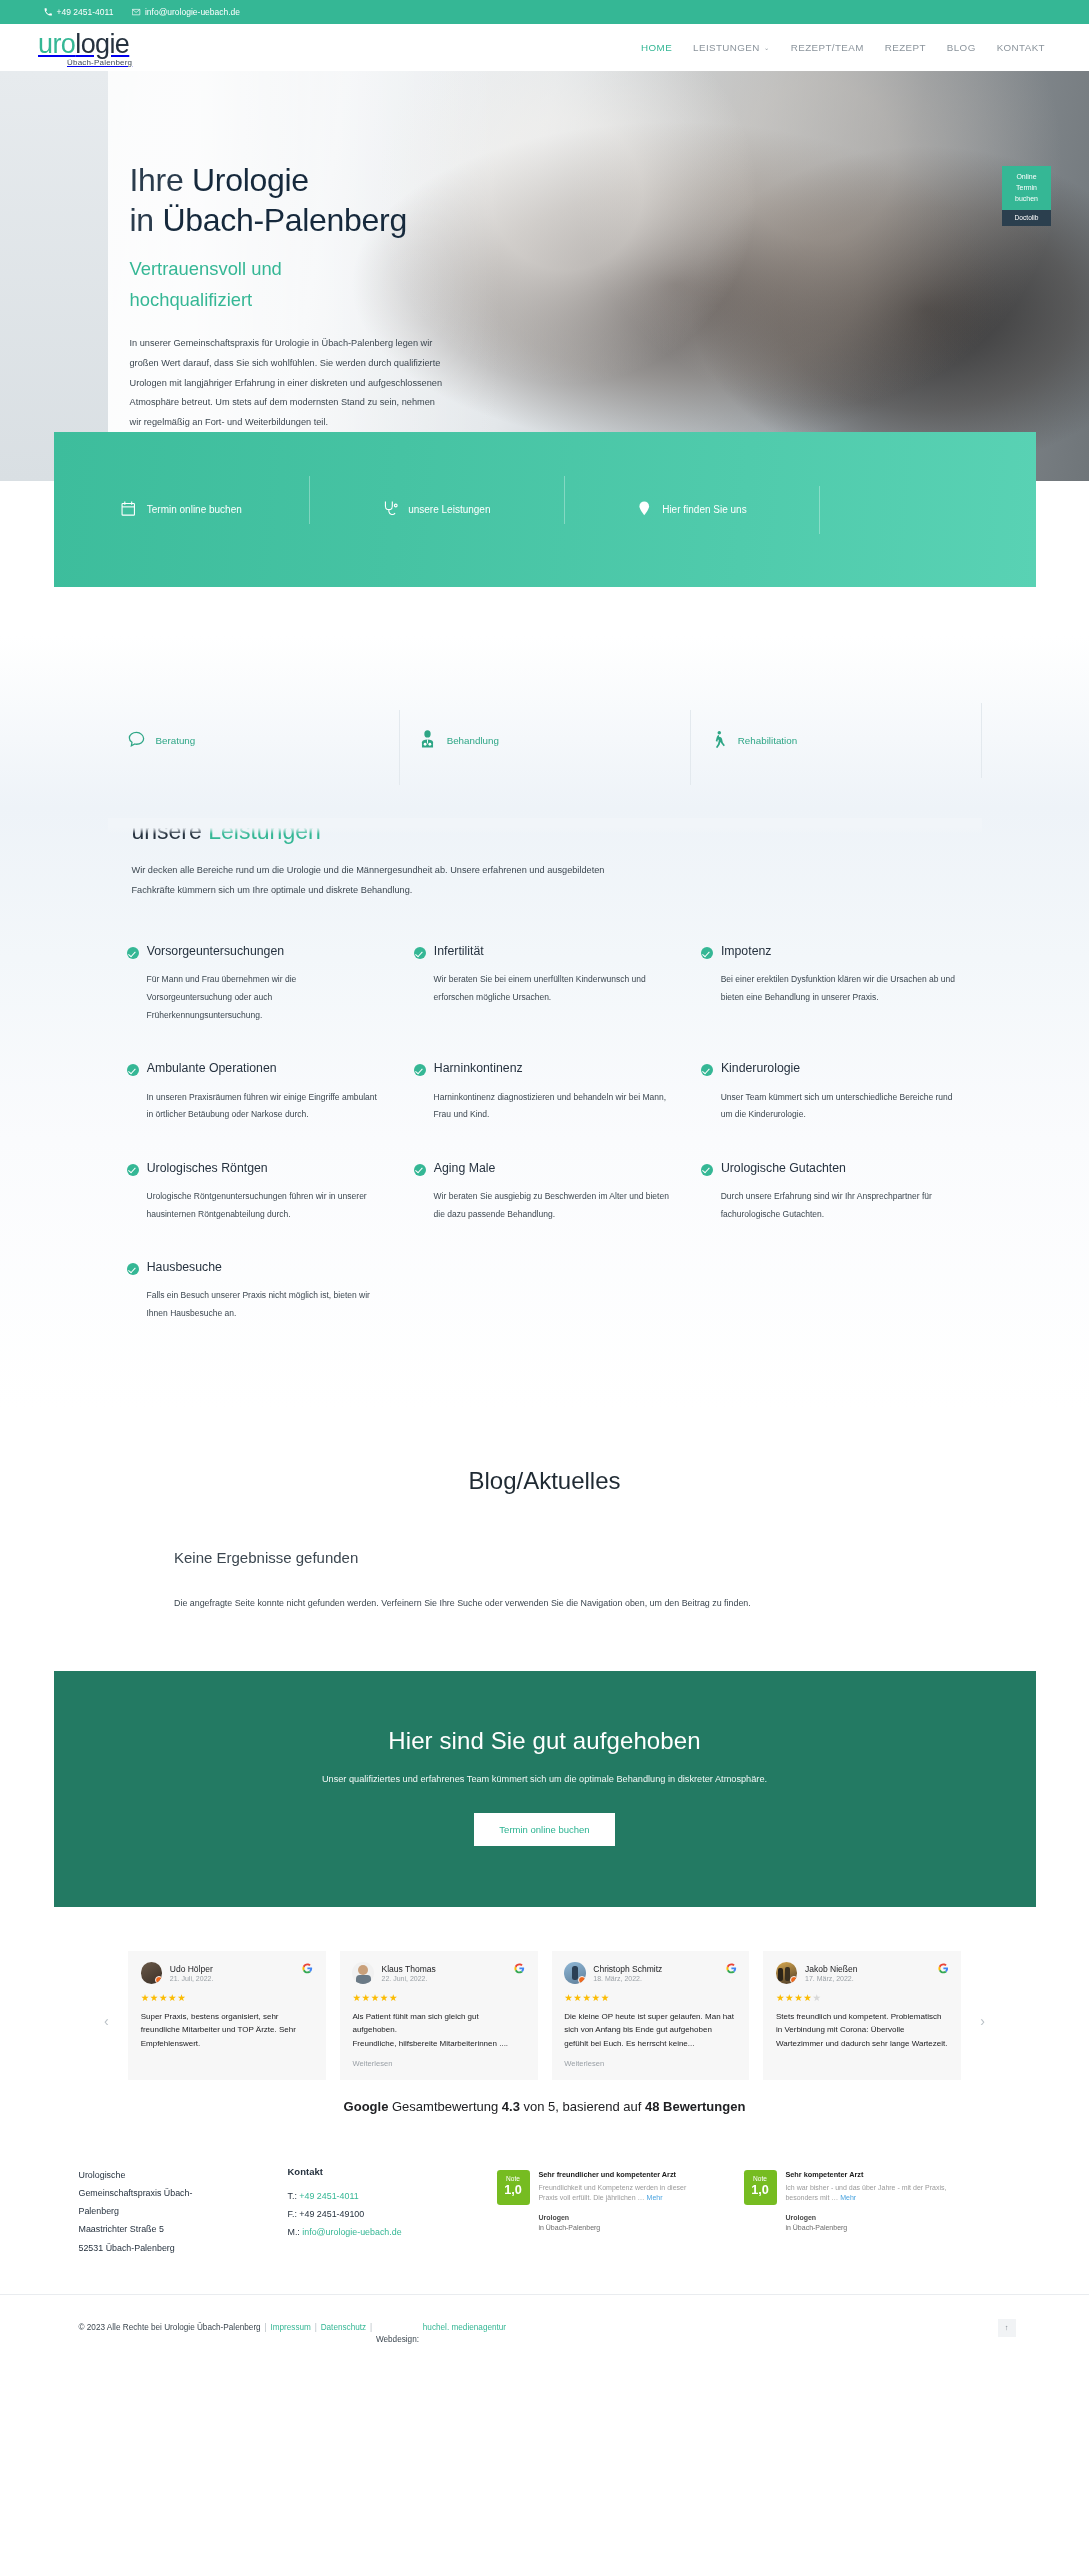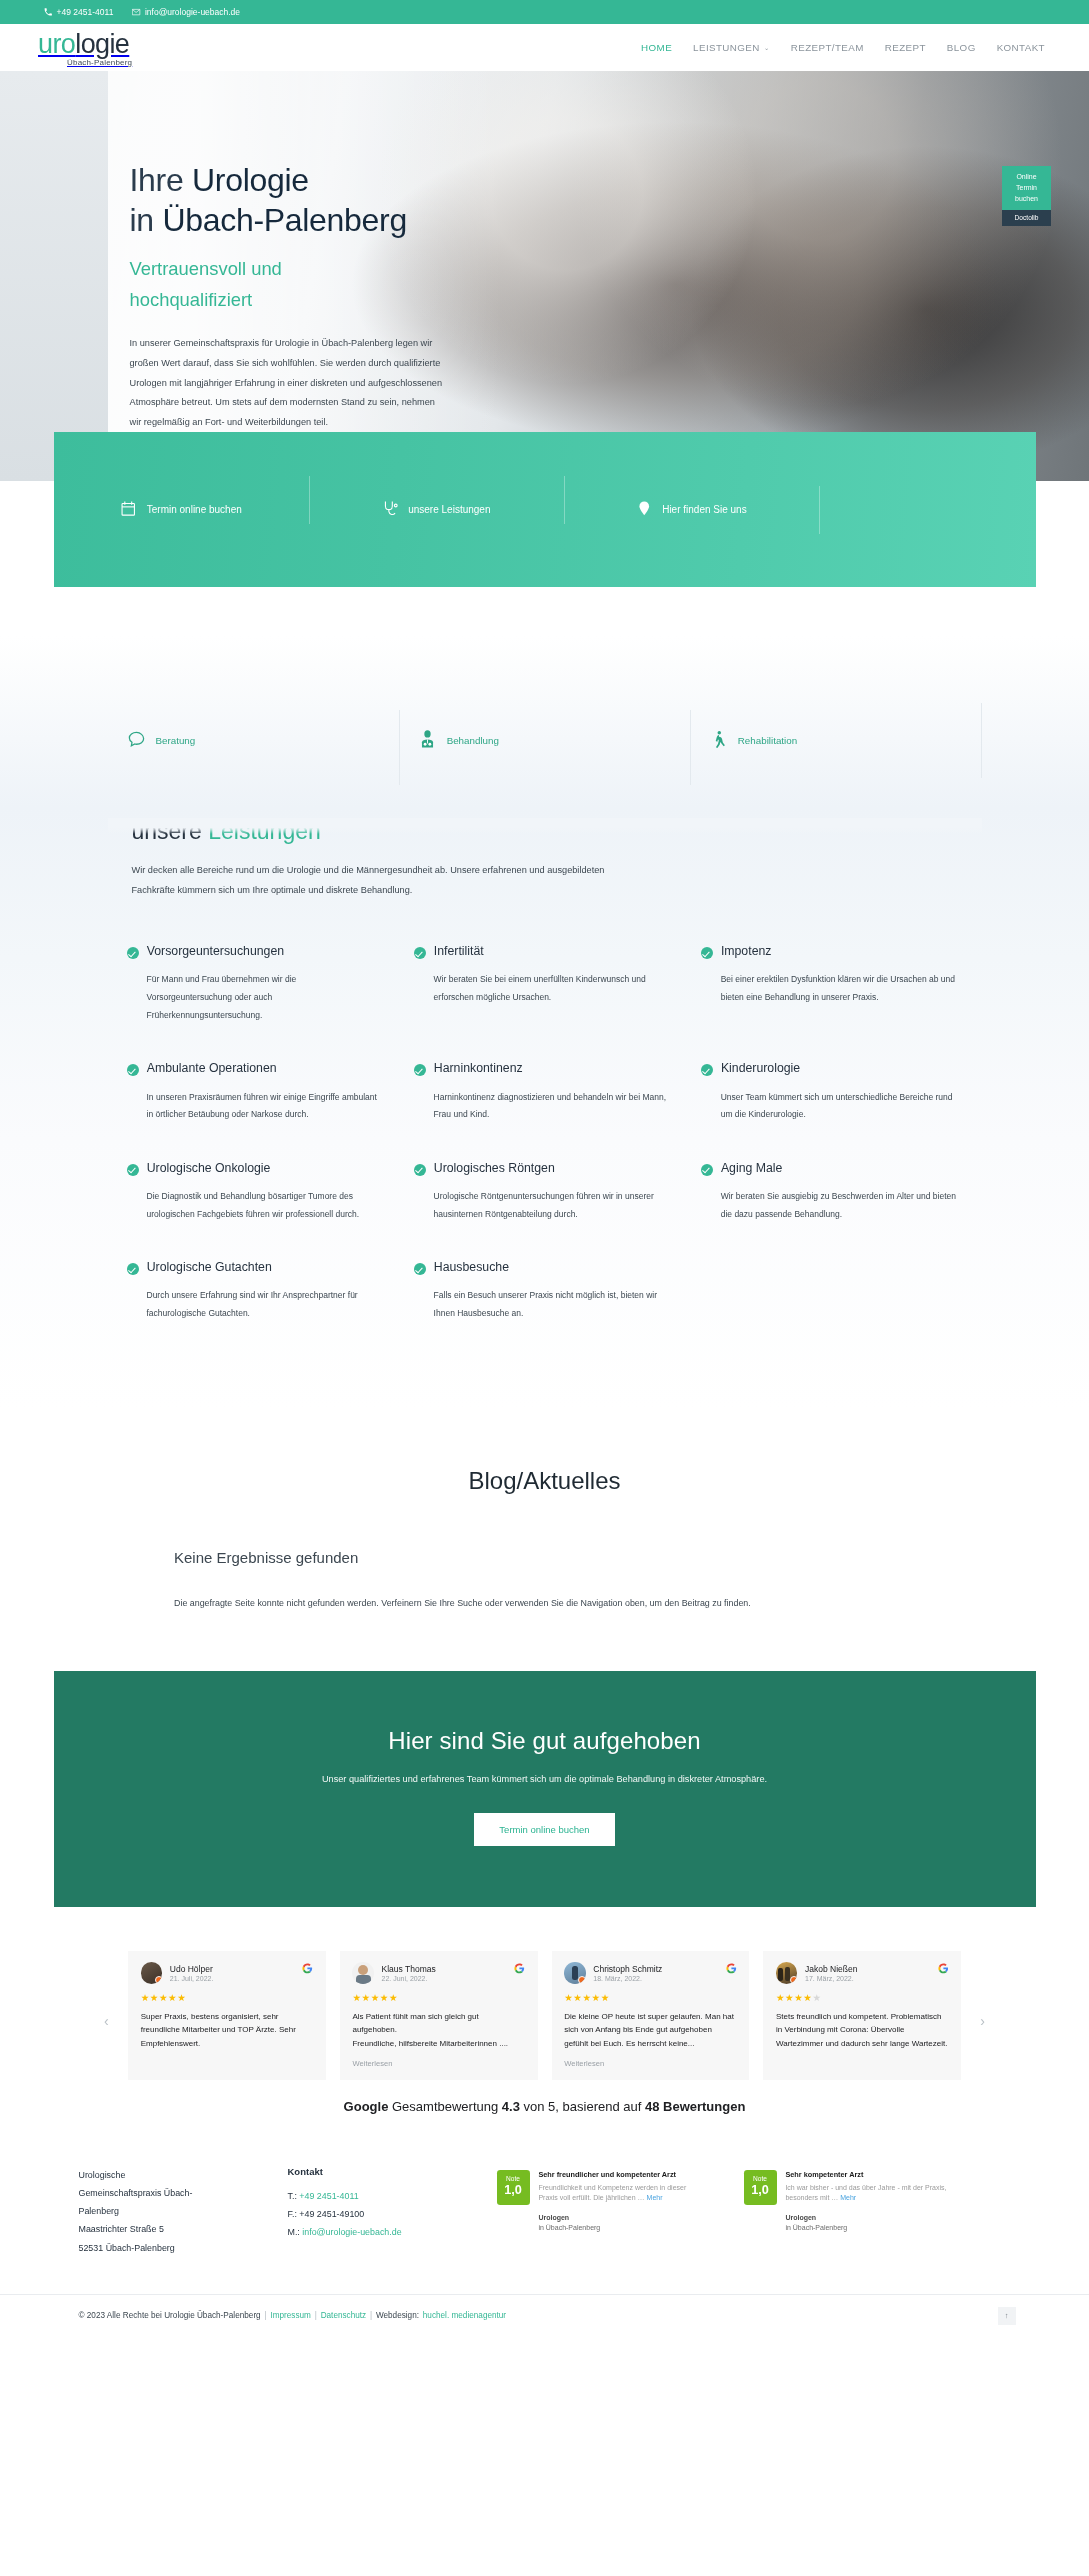--- a/index.html
+++ b/index.html
@@ -470,27 +470,20 @@
       <div class="card">
         <div class="card-title">
           <span class="check"></span>
           <h3>Kinderurologie</h3>
         </div>
         <p>Unser Team kümmert sich um unterschiedliche Bereiche rund um die Kinderurologie.</p>
       </div>
       <div class="card">
         <div class="card-title">
           <span class="check"></span>
-          <h3>Urologische Onkologie</h3>
-        </div>
-        <p>Die Diagnostik und Behandlung bösartiger Tumore des urologischen Fachgebiets führen wir professionell durch.</p>
-      </div>
-      <div class="card">
-        <div class="card-title">
-          <span class="check"></span>
           <h3>Urologisches Röntgen</h3>
         </div>
         <p>Urologische Röntgenuntersuchungen führen wir in unserer hausinternen Röntgenabteilung durch.</p>
       </div>
       <div class="card">
         <div class="card-title">
           <span class="check"></span>
           <h3>Aging Male</h3>
         </div>
         <p>Wir beraten Sie ausgiebig zu Beschwerden im Alter und bieten die dazu passende Behandlung.</p>
@@ -693,19 +686,19 @@
   </div>
 
   <div class="copy-wrap">
     <div class="copy copy-rel">
       <span>© 2023 Alle Rechte bei Urologie Übach-Palenberg</span>
       <span class="sep">|</span>
       <a href="#">Impressum</a>
       <span class="sep">|</span>
       <a href="#">Datenschutz</a>
       <span class="sep">|</span>
-      <span style="margin-right:3.8px;">Webdesign:</span>
+      <span style="margin-right:3.8px;margin-top:24px;">Webdesign:</span>
       <a href="#">huchel. medienagentur</a>
       <div class="totop">↑</div>
     </div>
   </div>
 </footer>
 
 
 </body></html>

